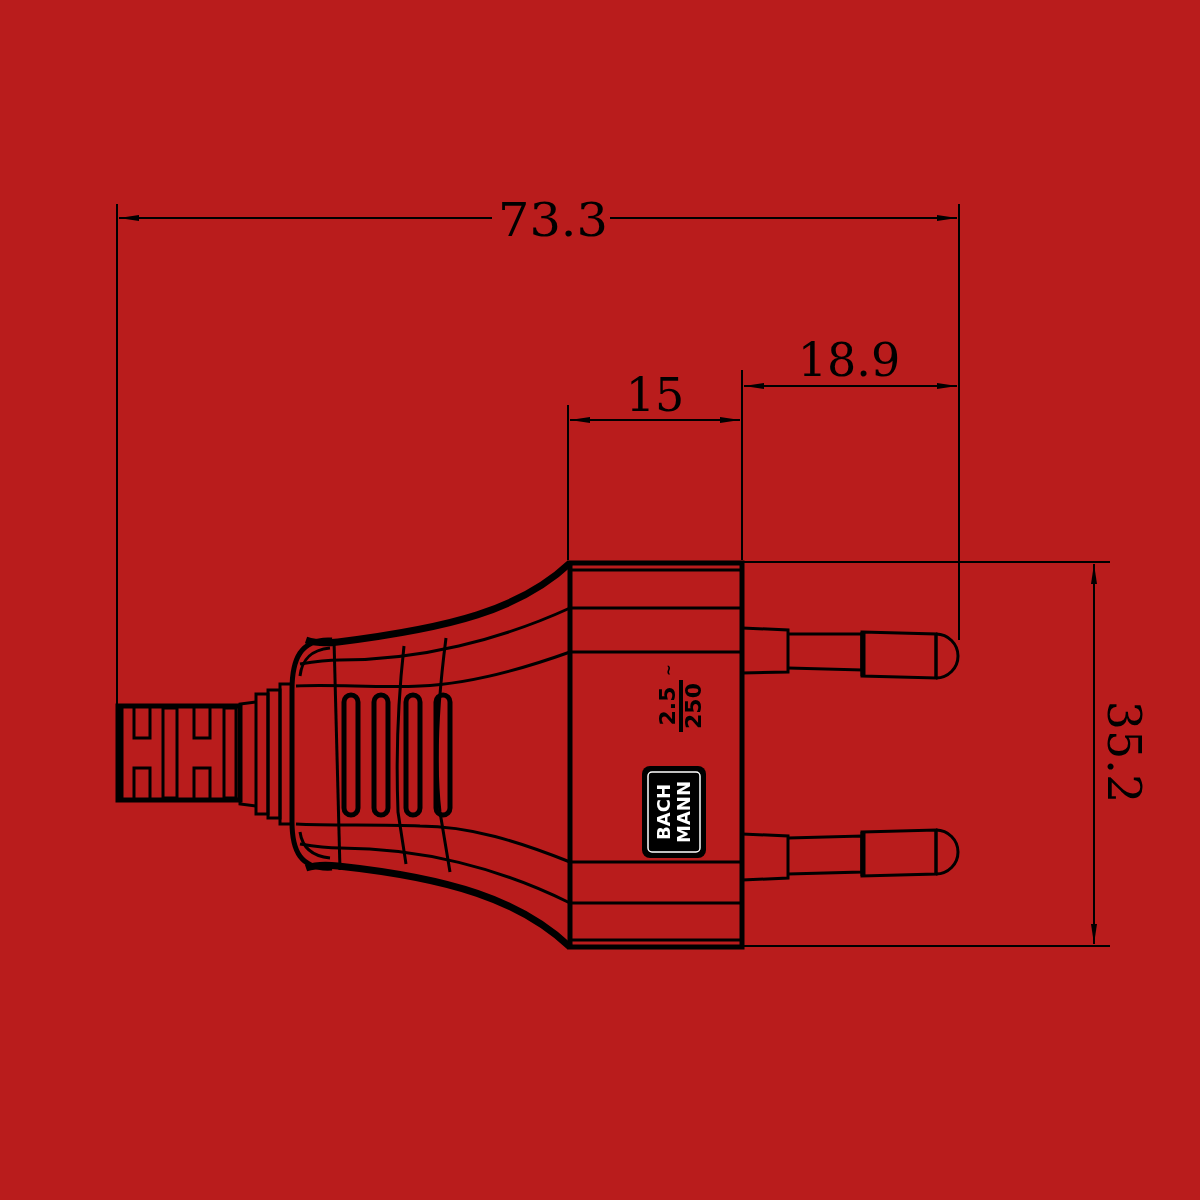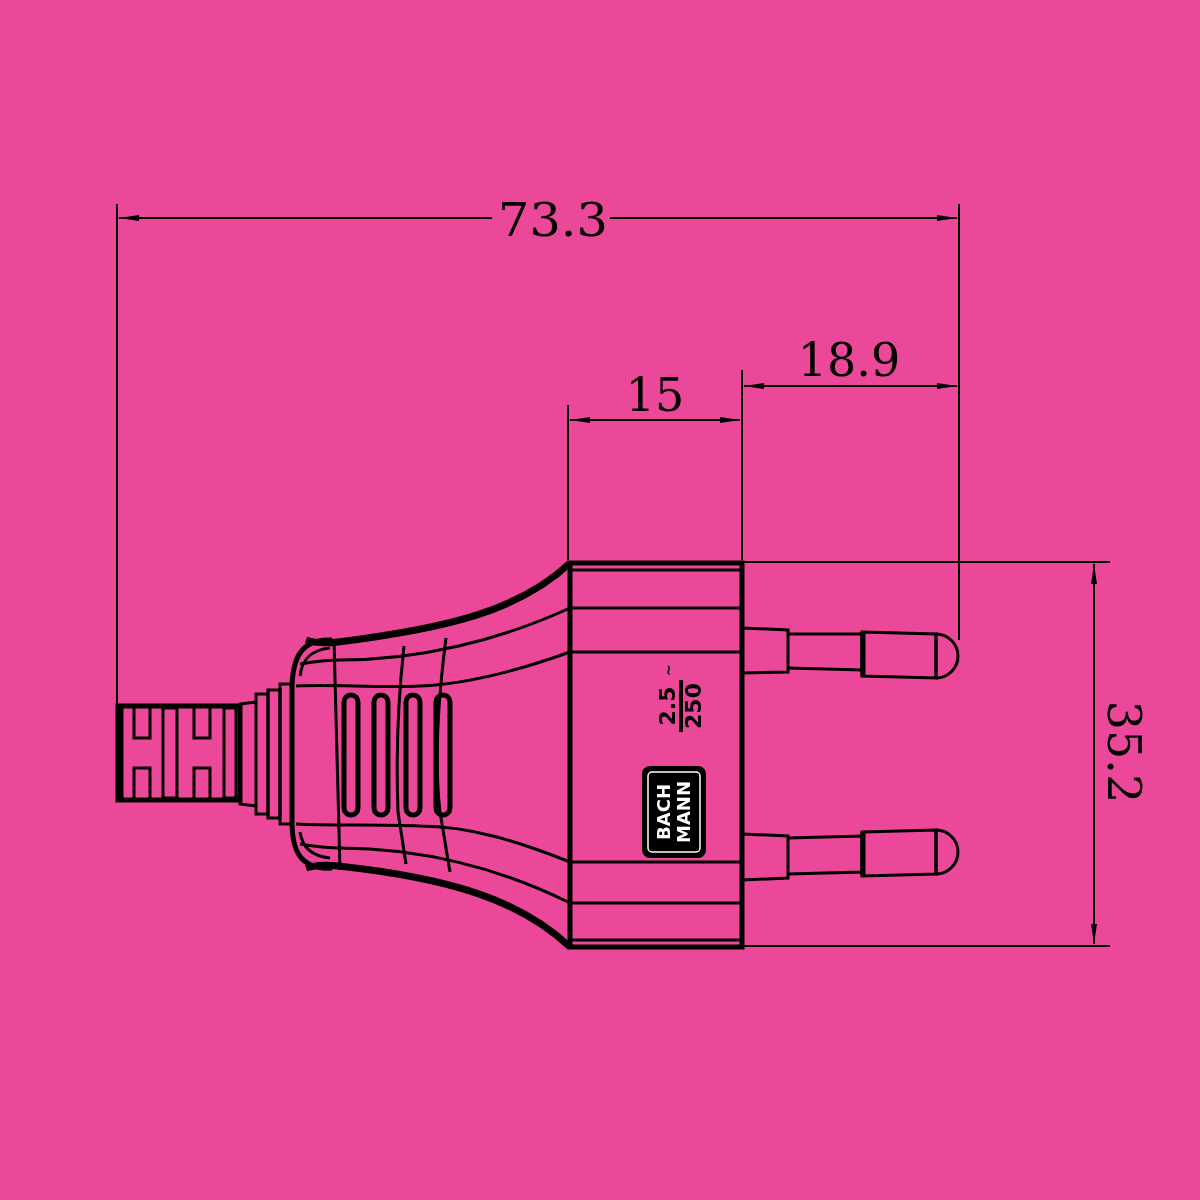--- a/index.html
+++ b/index.html
@@ -1,17 +1,17 @@
 <!DOCTYPE html>
 <html><head>
 <meta charset="utf-8">
 <style>
   html, body { margin: 0; padding: 0; background: #ffffff; }
   body { width: 1200px; height: 1200px; overflow: hidden; }
-  .canvas { position: relative; width: 1200px; height: 1200px; background: #ec4899; }
+  .canvas { position: relative; width: 1200px; height: 1200px; background: #b91c1c; }
   svg { position: absolute; left: 0; top: 0; }
   .dimtext { font-family: "DejaVu Serif", "Liberation Serif", serif; font-size: 46px; fill: #000; }
   .marktext { font-family: "DejaVu Sans", "Liberation Sans", sans-serif; font-weight: bold; fill: #000; }
   .thin { stroke: #000; stroke-width: 2; fill: none; }
   .med { stroke: #000; stroke-width: 3; fill: none; }
   .thick { stroke: #000; stroke-width: 5; fill: none; }
   .xthick { stroke: #000; stroke-width: 7; fill: none; }
 </style>
 </head>
 <body>

